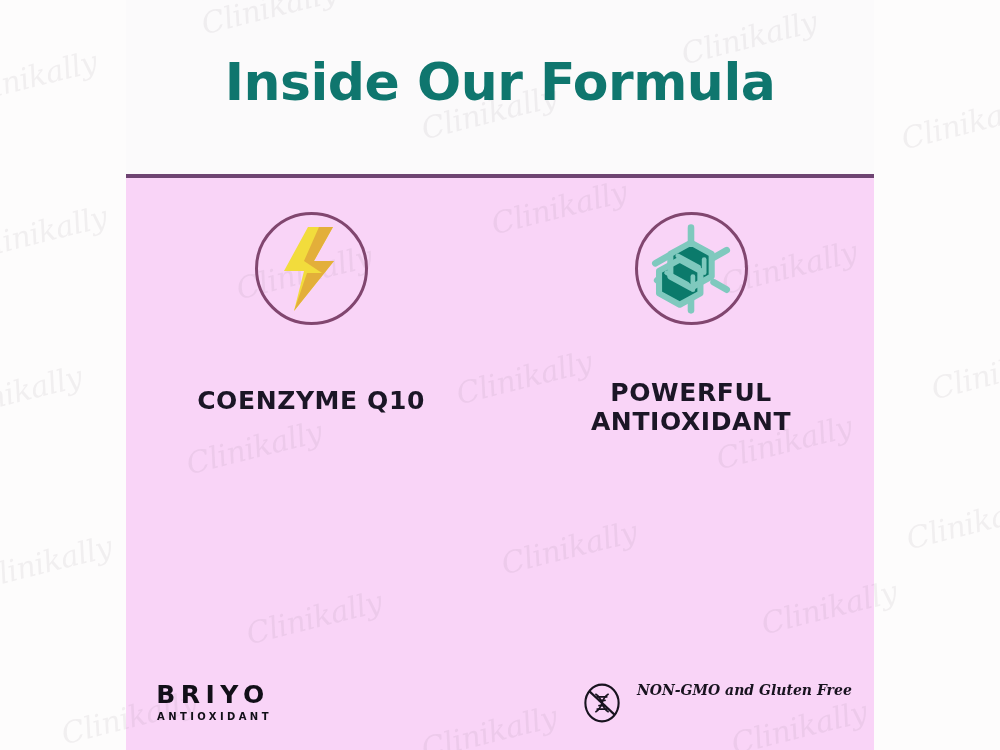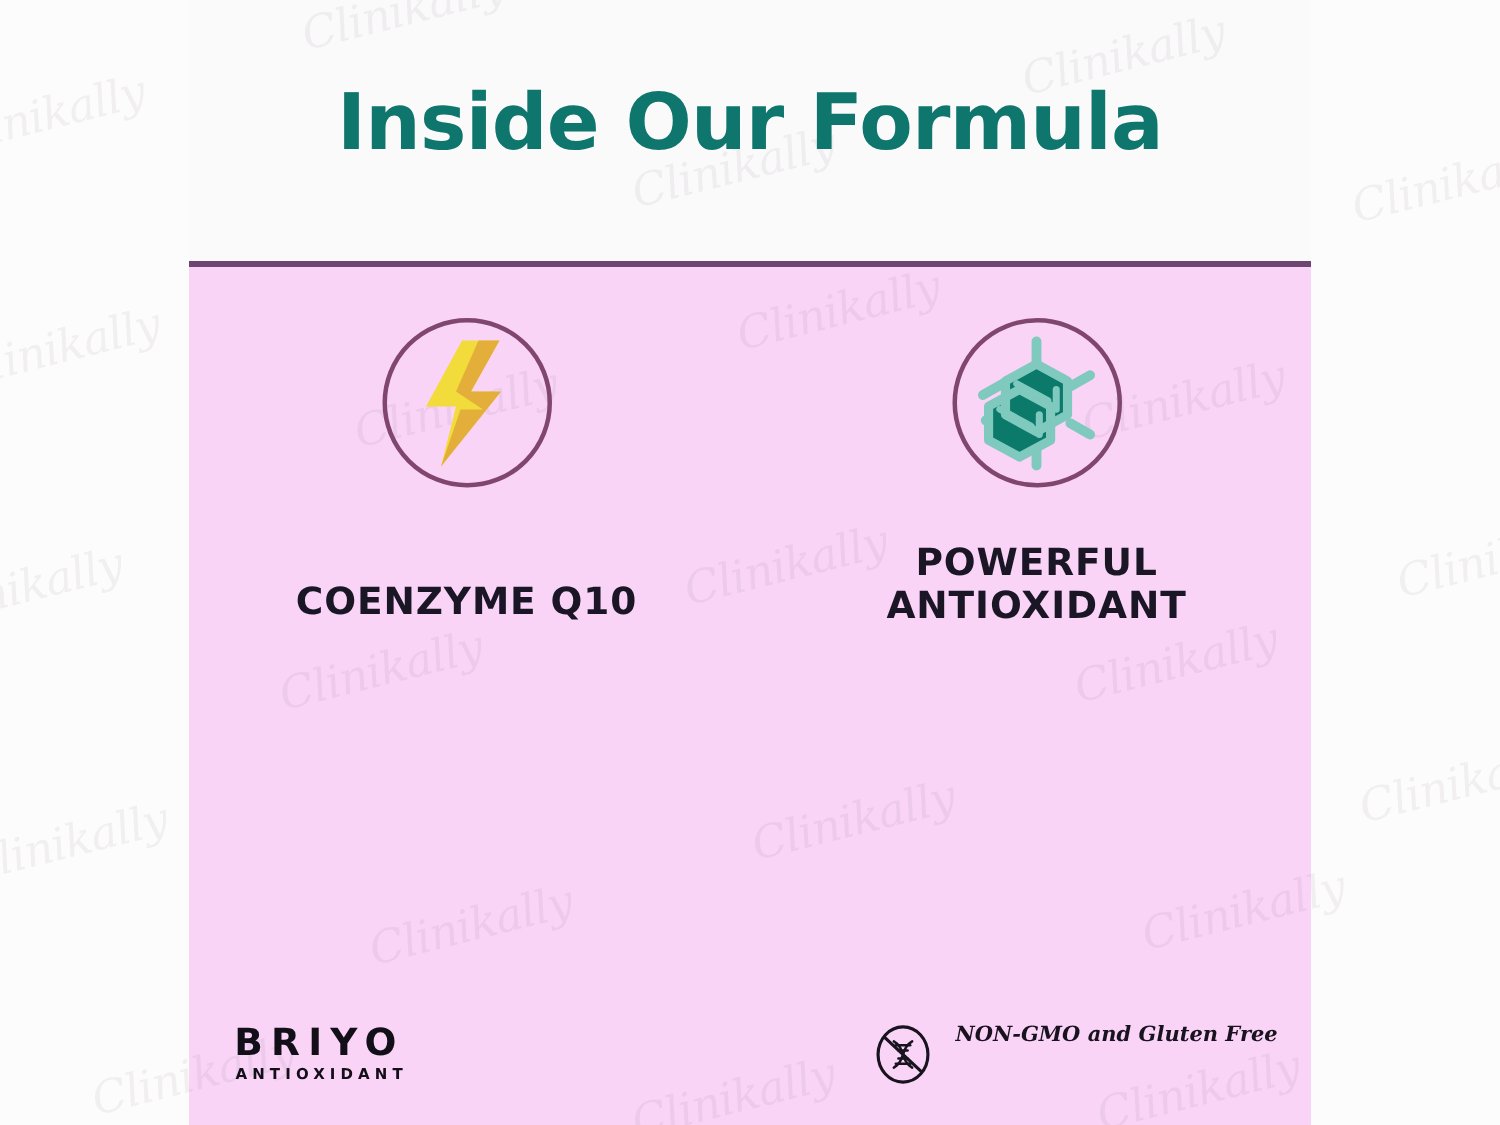--- a/index.html
+++ b/index.html
@@ -119,21 +119,21 @@
   .card-title {
     font-family: "DejaVu Sans", sans-serif;
     font-weight: bold;
     font-size: 25px;
     letter-spacing: 0.6px;
     color: #1b1626;
     text-align: center;
     line-height: 1.14;
   }
   .col-left .card-title { margin-top: 62px; }
-  .col-right .card-title { margin-top: 36px; }
+  .col-right .card-title { margin-top: 54px; }
 
   .card-body {
     font-family: "DejaVu Sans", sans-serif;
     font-size: 15.2px;
     line-height: 1.46;
     color: #201b2a;
     text-align: justify;
     text-align-last: center;
     margin-top: 22px;
   }

